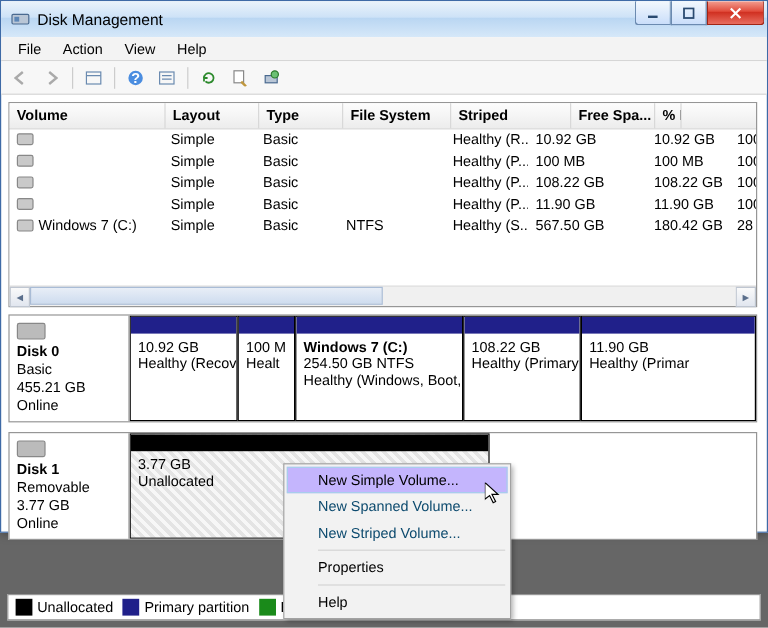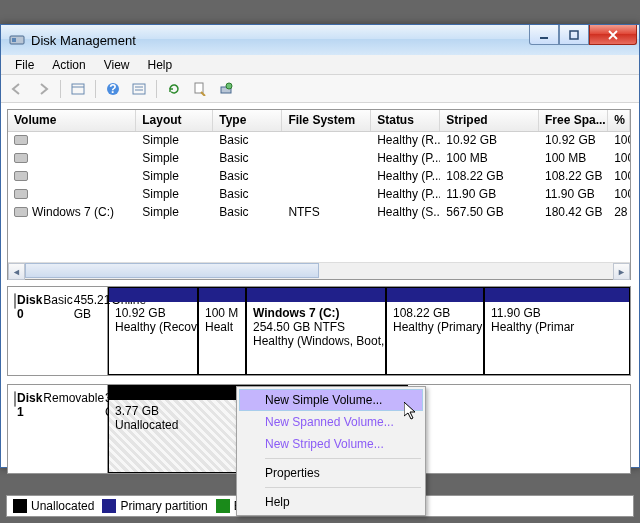--- a/index.html
+++ b/index.html
@@ -1,19 +1,19 @@
 <!DOCTYPE html>
 <html><head>
 <meta charset="utf-8">
 <style>
 * { box-sizing: border-box; margin: 0; padding: 0; font-family: "Segoe UI", Tahoma, sans-serif; font-size: 12px; }
 body { background: #666; width: 640px; height: 523px; overflow: hidden; }
 
 
-.window { width: 640px; height: 444px; background: #fff; border: 1px solid #3e6aa6; box-shadow: 0 0 8px rgba(0,0,0,.4); margin-top: 24px; }
+.window { width: 640px; height: 444px; background: #fff; border: 1px solid #3e6aa6; box-shadow: 0 0 8px rgba(0,0,0,.4); }
 .titlebar { height: 30px; background: linear-gradient(#eaf3fb, #cde2f7 45%, #b9d6f2 46%, #d6e8f9); display: flex; align-items: center; padding-left: 8px; }
 .titlebar .icon { width: 16px; height: 16px; margin-right: 6px; }
 .titlebar .title { flex: 1; font-size: 13px; color: #000; }
 .win-buttons { display: flex; height: 20px; margin-right: 2px; margin-top: -10px; }
 .win-btn { width: 30px; height: 20px; border: 1px solid #6b8ab0; border-top: none; background: linear-gradient(#f3f8fd,#cadefa); display: flex; align-items: center; justify-content: center; font-size: 10px; color: #2a4a70; }
 .win-btn.min { border-radius: 0 0 0 3px; }
 .win-btn.close { width: 48px; background: linear-gradient(#f39d8f,#e14b3b 45%,#cf2d1e 46%,#e86d5f); color:#fff; border-color:#a02515; border-radius: 0 0 3px 0; }
 
 .menubar { height: 20px; background: #f3f3f3; border-bottom: 1px solid #d6d6d6; display: flex; align-items: center; padding-left: 6px; gap: 2px; }
 .menubar span { padding: 2px 8px; }
@@ -33,21 +33,21 @@
 .c-vol{width:130px} .c-lay{width:78px} .c-typ{width:70px} .c-fs{width:90px} .c-st{width:70px} .c-cap{width:100px} .c-free{width:70px} .c-pct{width:22px}
 .disk-glyph { display:inline-block; width:14px; height:10px; background:#c9c9c9; border:1px solid #888; border-radius:2px; margin-right:4px; vertical-align:-1px;}
 .hscroll { height: 17px; background: #efefef; border-top:1px solid #ddd; position: relative; display:flex; }
 .hscroll .arrow { width:17px; height:17px; background:linear-gradient(#fafafa,#e1e6ef); border:1px solid #bfc6d1; display:flex;align-items:center;justify-content:center;color:#5b6f8c;font-size:9px;}
 .hscroll .track{flex:1; background:#f0f0f0;position:relative;}
 .hscroll .thumb{position:absolute;left:0;top:0;height:15px;width:50%;background:linear-gradient(#e8eef7,#cedcef);border:1px solid #a9bcd6;}
 
 
 .disks { margin: 0 6px 6px 6px; width:624px; }
 .disk-pane { border: 1px solid #969696; height: 90px; display:flex; margin-bottom: 8px; background:#fff; position:relative;}
-.disk-info { width: 100px; border-right: 1px solid #969696; padding: 6px; display:flex; gap:1px;}
+.disk-info { width: 100px; border-right: 1px solid #969696; padding: 6px; display:flex; flex-direction:column; gap:1px;}
 .disk-info .small-icon{display:inline-block;width:24px;height:16px;background:#bbb;border:1px solid #888;border-radius:2px;margin-bottom:2px;}
 .disk-info b{font-weight:bold;}
 .layout-area { flex:1; padding: 0; display:flex; gap:0; overflow:hidden;}
 .part { border:1px solid #000; margin:0; display:flex;flex-direction:column; overflow:hidden; padding: 4px 6px 2px 6px; white-space:nowrap;}
 .part .bar { height: 14px; margin: -4px -6px 4px -6px; }
 .bar.navy { background:#20208a;} .bar.black{background:#000;}
 .d0 .part.p1{width:90px} .d0 .part.p2{width:48px} .d0 .part.p3{width:140px} .d0 .part.p4{width:98px} .d0 .part.p5{flex:1}
 .d1 .part.p1{width:300px}
 
 
@@ -55,21 +55,21 @@
 
 
 .legend { position:absolute; left:6px; bottom:6px; right:6px; height:22px; border:1px solid #969696; background:#fff; display:flex; align-items:center; padding-left:6px; gap:8px;}
 .legend .sw{width:14px;height:14px;display:inline-block;}
 .legend span{display:inline-flex;align-items:center;gap:4px;}
 
 
 .context-menu { position:absolute; left:236px; top:386px; width:190px; background:#f2f2f2; border:1px solid #a2a2a2; box-shadow:2px 2px 4px rgba(0,0,0,.3); padding:2px; z-index:50;}
 .cm-item { padding:4px 14px 4px 26px; color:#000; white-space:nowrap;}
 .cm-item.hover { background:#c4b5fd; border:1px solid #a8cdec; padding:3px 13px 3px 25px;}
-.cm-item.disabled{color:#8b5cf6;}
+.cm-item.disabled{color:#0c4a6e;}
 .cm-sep{height:1px;background:#d4d4d4;margin:3px 2px 3px 26px;}
 .cursor{position:absolute; left:404px; top:402px; z-index:60; font-size:16px; color:#000; pointer-events:none;}
 
 svg{display:block}
 </style>
 </head>
 <body>
 
 <div class="window">
 
@@ -159,21 +159,20 @@
         </svg>
       </div>
   </div>
 
   <div class="vol-table">
     <div class="vol-header">
       <div class="c-vol">Volume</div>
       <div class="c-lay">Layout</div>
       <div class="c-typ">Type</div>
       <div class="c-fs">File System</div>
-      <div class="c-st">Status</div>
       <div class="c-cap">Striped</div>
       <div class="c-free">Free Spa...</div>
       <div class="c-pct">% F</div>
     </div>
     <div class="vol-body" id="vol-body">
         <div class="vol-row">
           <div class="c-vol"><span class="disk-glyph"></span></div>
           <div class="c-lay">Simple</div>
           <div class="c-typ">Basic</div>
           <div class="c-fs"></div>

